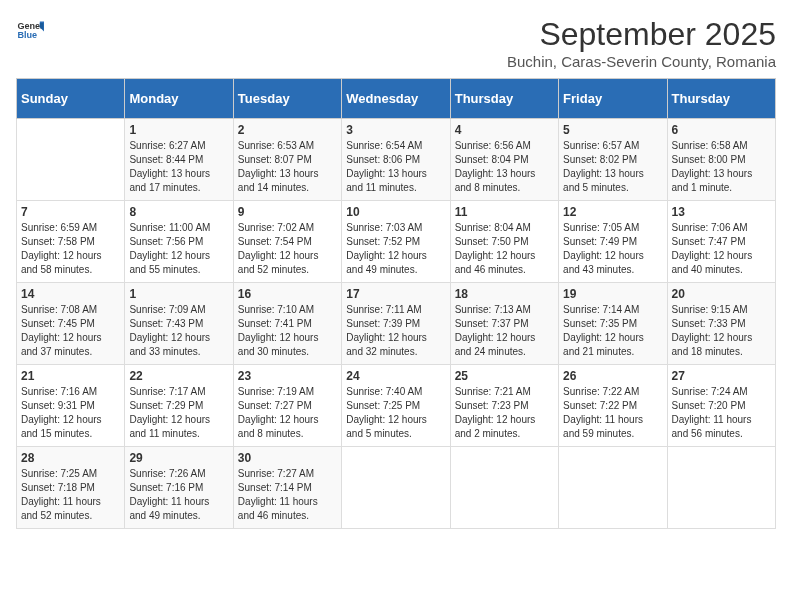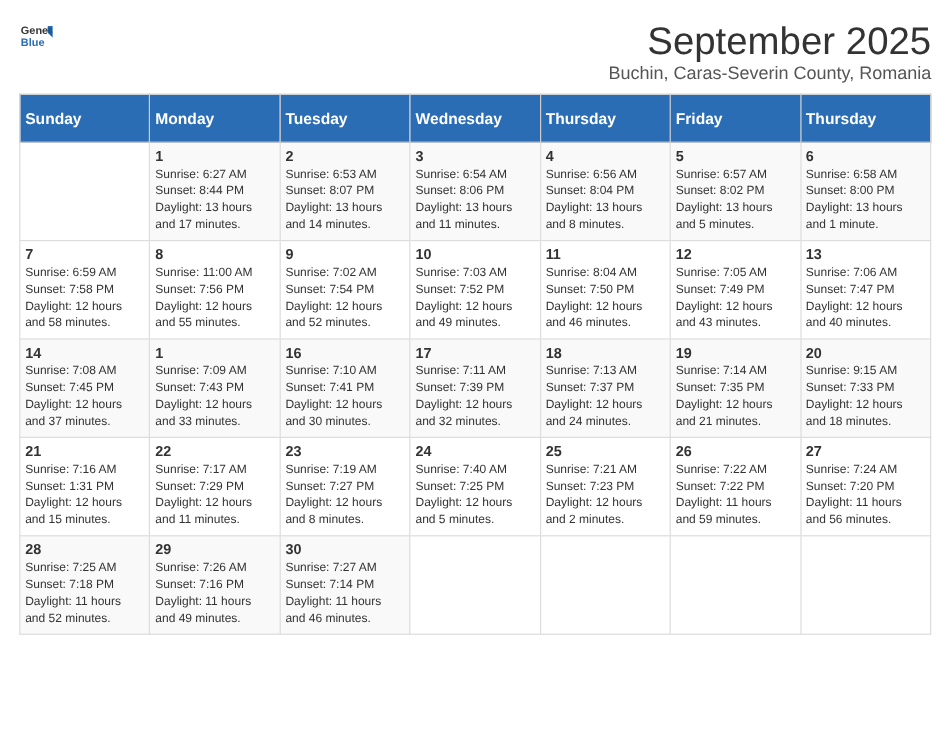--- a/index.html
+++ b/index.html
@@ -255,21 +255,21 @@
           <div class="cell-text">Sunrise: 9:15 AM</div>
           <div class="cell-text">Sunset: 7:33 PM</div>
           <div class="cell-text">Daylight: 12 hours</div>
           <div class="cell-text">and 18 minutes.</div>
         </td>
       </tr>
       <tr>
         <td>
           <span class="day-num">21</span>
           <div class="cell-text">Sunrise: 7:16 AM</div>
-          <div class="cell-text">Sunset: 1:31 PM</div>
+          <div class="cell-text">Sunset: 9:31 PM</div>
           <div class="cell-text">Daylight: 12 hours</div>
           <div class="cell-text">and 15 minutes.</div>
         </td>
         <td>
           <span class="day-num">22</span>
           <div class="cell-text">Sunrise: 7:17 AM</div>
           <div class="cell-text">Sunset: 7:29 PM</div>
           <div class="cell-text">Daylight: 12 hours</div>
           <div class="cell-text">and 11 minutes.</div>
         </td>

